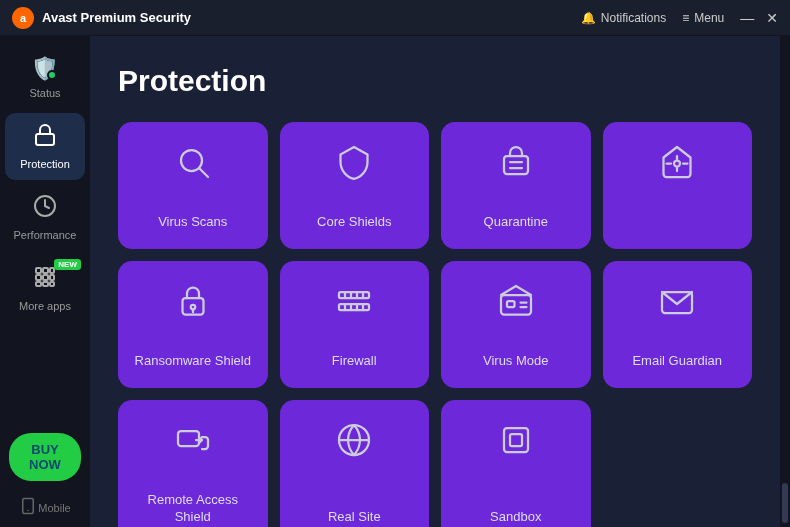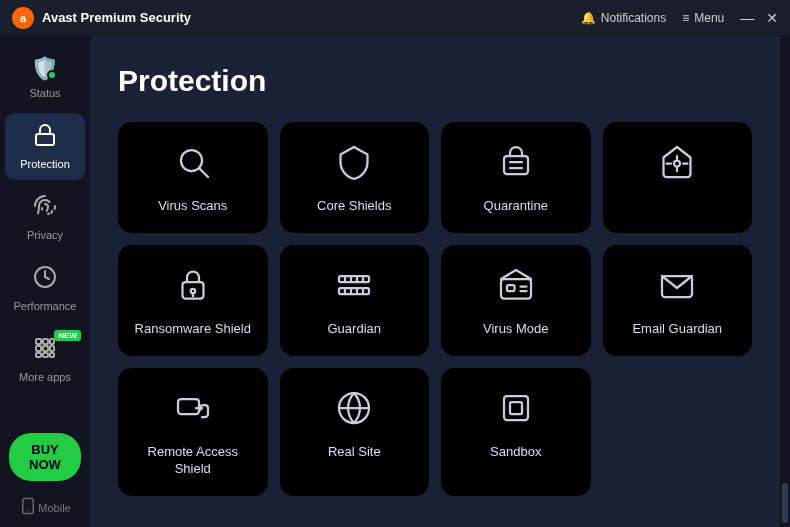--- a/index.html
+++ b/index.html
@@ -139,21 +139,21 @@
       padding: 1px 4px;
       border-radius: 3px;
       position: absolute;
       top: 4px;
       right: 4px;
     }
     .more-apps-wrap { position: relative; }
 
     .buy-now-btn {
       background: #22cc44;
-      color: #000000;
+      color: #0c4a6e;
       font-size: 13px;
       font-weight: bold;
       border: none;
       border-radius: 22px;
       padding: 9px 18px;
       cursor: pointer;
       margin: 8px 0;
       width: 72px;
     }
     .mobile-item {
@@ -180,29 +180,30 @@
       margin-bottom: 24px;
     }
 
     
     .grid {
       display: grid;
       grid-template-columns: repeat(4, 1fr);
       gap: 12px;
     }
     .grid-item {
-      background: #000000;
+      background: #6d28d9;
       border-radius: 14px;
       padding: 22px 12px 18px;
       display: flex;
       flex-direction: column;
       align-items: center;
-      gap: 13px;
+      gap: 29px;
       cursor: pointer;
       transition: background 0.15s;
+      justify-content: space-between;
     }
     .grid-item-icon {
       font-size: 32px;
       color: #ccd;
       line-height: 1;
     }
     .grid-item-label {
       font-size: 13px;
       font-weight: 500;
       color: #dde;
@@ -266,34 +267,20 @@
     <div class="sidebar-item active">
       <span class="sidebar-item-icon">
         <svg width="24" height="24" viewBox="0 0 24 24" fill="none" stroke="white" stroke-width="2" stroke-linecap="round" stroke-linejoin="round">
           <rect x="3" y="11" width="18" height="11" rx="2" ry="2"></rect>
           <path d="M7 11V7a5 5 0 0 1 10 0v4"></path>
         </svg>
       </span>
       <span class="sidebar-item-label">Protection</span>
     </div>
 
-    <div class="sidebar-item">
-      <span class="sidebar-item-icon">
-        <svg width="24" height="24" viewBox="0 0 24 24" fill="none" stroke="#aaa" stroke-width="2" stroke-linecap="round" stroke-linejoin="round">
-          <path d="M2 12C2 6.5 6.5 2 12 2"></path>
-          <path d="M5 19.5C5.5 18 6 15 6 12c0-3.3 2.7-6 6-6 1.8 0 3.4.8 4.5 2"></path>
-          <path d="M22 12c0 1-.1 2-.3 3"></path>
-          <path d="M12 10c1.7 0 3 1.3 3 3 0 1.5-.5 2.9-1.3 4"></path>
-          <path d="M9.1 15.5c-.1-.4-.1-.9-.1-1.5"></path>
-          <path d="M19 17c-.1.7-.3 1.3-.5 2"></path>
-          <path d="M16 19.5c-.3.3-.6.5-1 .5"></path>
-        </svg>
-      </span>
-      <span class="sidebar-item-label">Privacy</span>
-    </div>
 
     <div class="sidebar-item">
       <span class="sidebar-item-icon">
         <svg width="24" height="24" viewBox="0 0 24 24" fill="none" stroke="#aaa" stroke-width="2" stroke-linecap="round" stroke-linejoin="round">
           <circle cx="12" cy="12" r="10"></circle>
           <polyline points="12 6 12 12 16 14"></polyline>
         </svg>
       </span>
       <span class="sidebar-item-label">Performance</span>
     </div>
@@ -399,21 +386,21 @@
             <line x1="6" y1="6" x2="6" y2="10"></line>
             <line x1="10" y1="6" x2="10" y2="10"></line>
             <line x1="14" y1="6" x2="14" y2="10"></line>
             <line x1="18" y1="6" x2="18" y2="10"></line>
             <line x1="6" y1="14" x2="6" y2="18"></line>
             <line x1="10" y1="14" x2="10" y2="18"></line>
             <line x1="14" y1="14" x2="14" y2="18"></line>
             <line x1="18" y1="14" x2="18" y2="18"></line>
           </svg>
         </span>
-        <span class="grid-item-label">Guardian</span>
+        <span class="grid-item-label">Firewall</span>
       </div>
 
       <div class="grid-item">
         <span class="grid-item-icon">
           <svg width="36" height="36" viewBox="0 0 24 24" fill="none" stroke="#ccd" stroke-width="1.5" stroke-linecap="round" stroke-linejoin="round">
             <rect x="2" y="8" width="20" height="13" rx="2"></rect>
             <rect x="6" y="12" width="5" height="4" rx="1"></rect>
             <line x1="15" y1="13" x2="19" y2="13"></line>
             <line x1="15" y1="16" x2="19" y2="16"></line>
             <path d="M2 8l10-6 10 6"></path>

